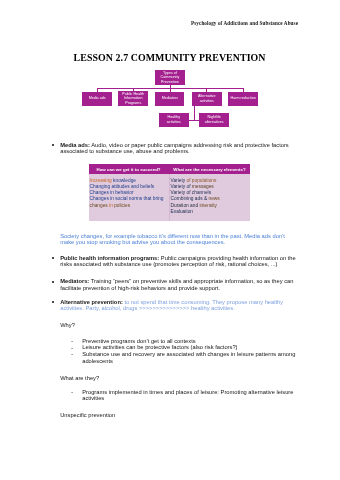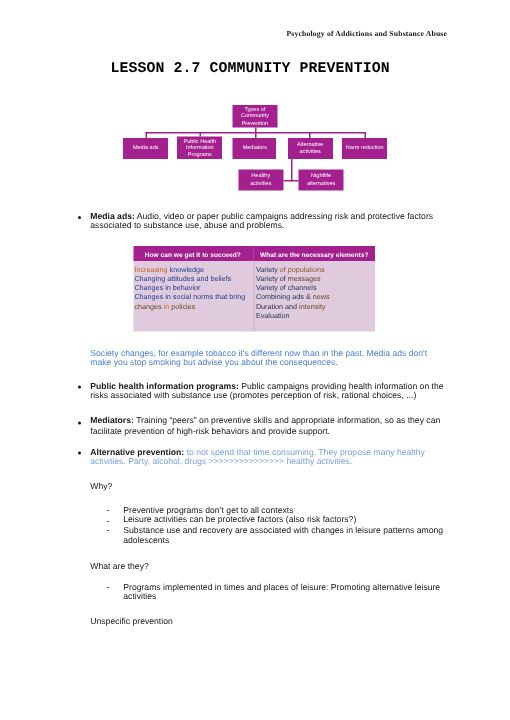--- a/index.html
+++ b/index.html
@@ -4,22 +4,22 @@
 <style>
   html,body{margin:0;padding:0;background:#fff;}
   body{width:340px;height:480px;overflow:hidden;font-family:"Liberation Sans",sans-serif;
        -webkit-font-smoothing:antialiased;}
   .page{position:relative;width:340px;height:480px;background:#fff;}
 
   
   .course-hdr{position:absolute;top:20.0px;left:191px;width:105px;text-align:left;
       font-family:"Liberation Serif",serif;font-weight:bold;font-size:5.1px;
       letter-spacing:0.12px;color:#151515;white-space:nowrap;}
-  .doc-title{position:absolute;top:40px;left:73.6px;
-      font-family:Liberation Mono, monospace;font-weight:bold;font-size:9.9px;
+  .doc-title{position:absolute;top:52px;left:73.6px;
+      font-family:Liberation Serif, serif;font-weight:bold;font-size:9.9px;
       letter-spacing:0.08px;color:#000;white-space:nowrap;}
 
   
   .diagram{position:absolute;left:0;top:0;width:340px;height:480px;pointer-events:none;}
   .dbox{position:absolute;background:#A4208F;color:#fff;
         display:flex;align-items:center;justify-content:center;text-align:center;
         font-size:3.68px;line-height:1.26;letter-spacing:0.01px;padding:0 0.8px;
         box-sizing:border-box;}
   .dline{position:absolute;background:#A4208F;}
   .dbw{width:100%;}

